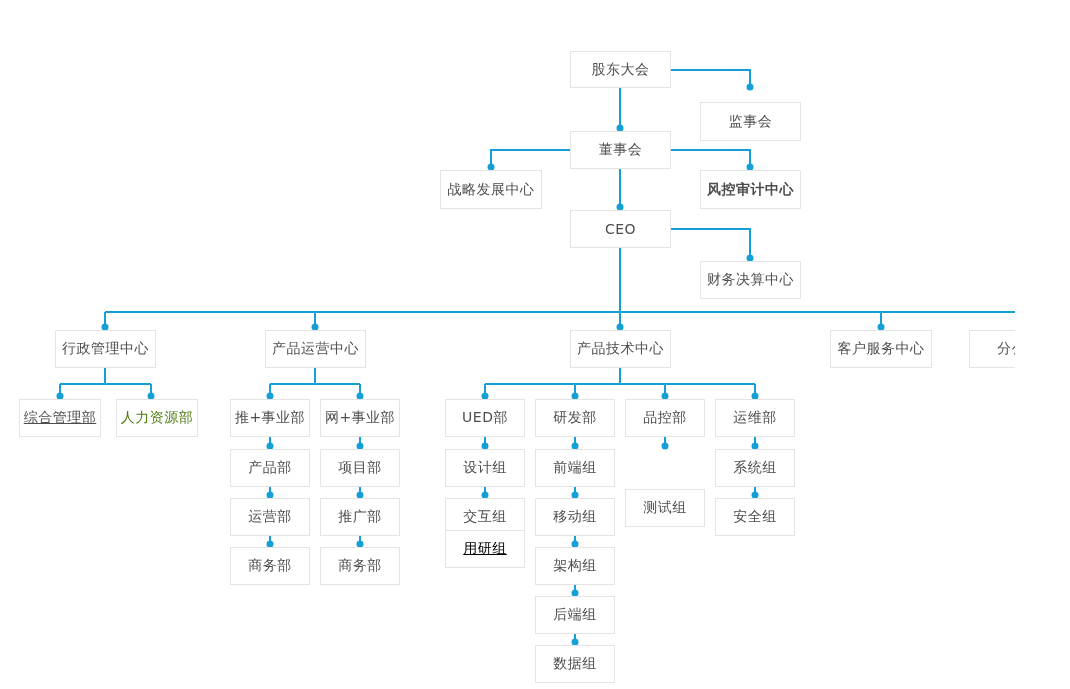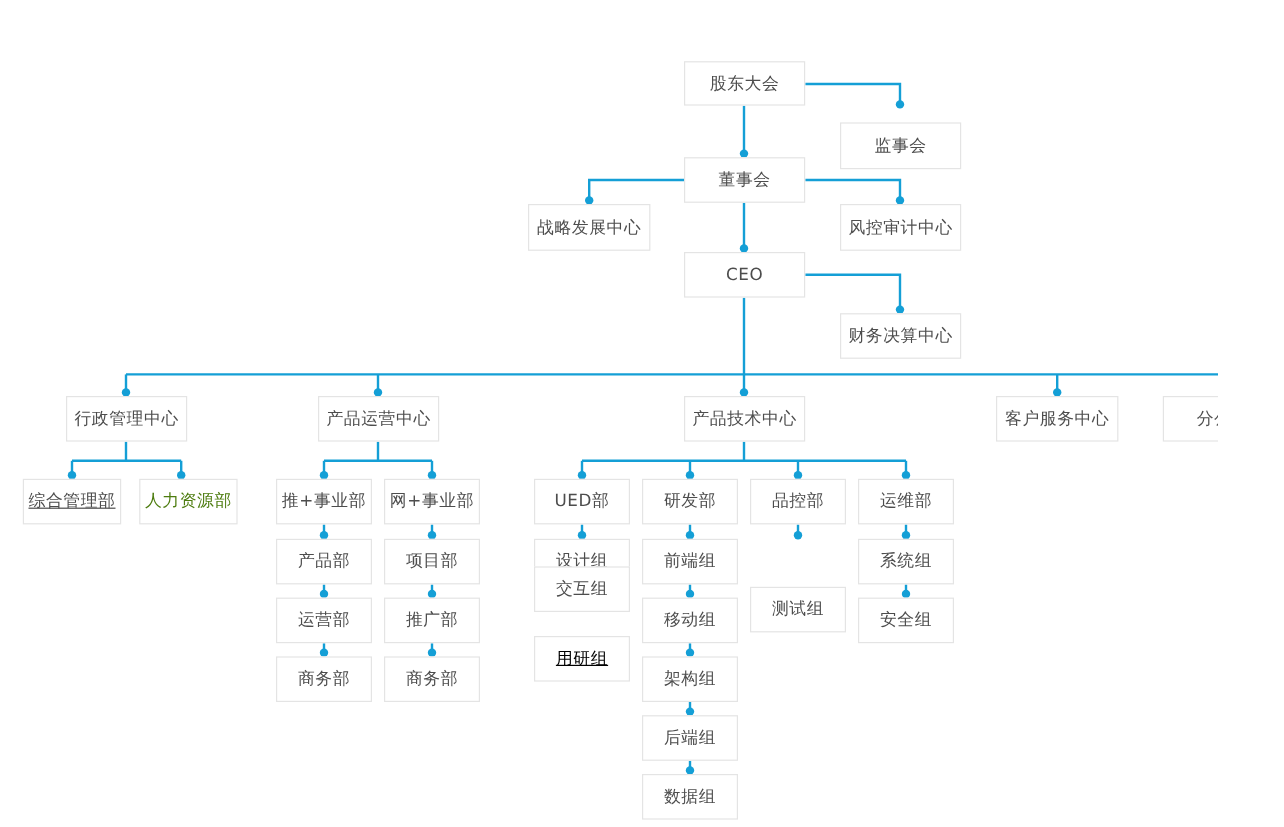--- a/index.html
+++ b/index.html
@@ -120,21 +120,21 @@
       <polyline points="755,437 755,446" fill="none" stroke="#149fd6" stroke-width="2"></polyline>
       <circle cx="755" cy="446" r="3.5" fill="#149fd6"></circle>
       <polyline points="755,487 755,495" fill="none" stroke="#149fd6" stroke-width="2"></polyline>
       <circle cx="755" cy="495" r="3.5" fill="#149fd6"></circle>
     </svg>
 
 <div class="org-node" style="left: 570px; top: 51px; width: 101px; height: 37px; background: rgb(255, 255, 255); border-color: rgb(228, 228, 228); color: rgb(77, 77, 77);">股东大会</div>
     <div class="org-node" style="left: 700px; top: 90px; width: 101px; height: 39px; background: rgb(255, 255, 255); border-color: rgb(228, 228, 228); color: rgb(77, 77, 77); margin-top: 12px;">监事会</div>
     <div class="org-node" style="left: 570px; top: 131px; width: 101px; height: 38px; background: rgb(255, 255, 255); border-color: rgb(228, 228, 228); color: rgb(77, 77, 77);">董事会</div>
     <div class="org-node" style="left: 440px; top: 170px; width: 102px; height: 39px; background: rgb(255, 255, 255); border-color: rgb(228, 228, 228); color: rgb(77, 77, 77);">战略发展中心</div>
-    <div class="org-node" style="left: 700px; top: 170px; width: 101px; height: 39px; background: rgb(255, 255, 255); border-color: rgb(228, 228, 228); color: rgb(77, 77, 77);">风控审计中心</div>
+    <div class="org-node" style="left: 700px; top: 170px; width: 101px; height: 39px; background: rgb(255, 255, 255); border-color: rgb(228, 228, 228); color: rgb(77, 77, 77); font-weight: bold;">风控审计中心</div>
     <div class="org-node" style="left: 570px; top: 210px; width: 101px; height: 38px; background: rgb(255, 255, 255); border-color: rgb(228, 228, 228); color: rgb(77, 77, 77);">CEO</div>
     <div class="org-node" style="left: 700px; top: 261px; width: 101px; height: 38px; background: rgb(255, 255, 255); border-color: rgb(228, 228, 228); color: rgb(77, 77, 77);">财务决算中心</div>
     <div class="org-node" style="left: 55px; top: 330px; width: 101px; height: 38px; background: rgb(255, 255, 255); border-color: rgb(228, 228, 228); color: rgb(77, 77, 77);">行政管理中心</div>
     <div class="org-node" style="left: 265px; top: 330px; width: 101px; height: 38px; background: rgb(255, 255, 255); border-color: rgb(228, 228, 228); color: rgb(77, 77, 77);">产品运营中心</div>
     <div class="org-node" style="left: 570px; top: 330px; width: 101px; height: 38px; background: rgb(255, 255, 255); border-color: rgb(228, 228, 228); color: rgb(77, 77, 77);">产品技术中心</div>
     <div class="org-node" style="left: 830px; top: 330px; width: 102px; height: 38px; background: rgb(255, 255, 255); border-color: rgb(228, 228, 228); color: rgb(77, 77, 77);">客户服务中心</div>
     <div class="org-node" style="left: 969px; top: 330px; width: 100px; height: 38px; background: rgb(255, 255, 255); border-color: rgb(228, 228, 228); color: rgb(77, 77, 77);">分公司</div>
     <div class="org-node" style="left: 19px; top: 399px; width: 82px; height: 38px; background: rgb(255, 255, 255); border-color: rgb(228, 228, 228); color: rgb(77, 77, 77); text-decoration: underline;">综合管理部</div>
     <div class="org-node" style="left: 116px; top: 399px; width: 82px; height: 38px; background: rgb(255, 255, 255); border-color: rgb(228, 228, 228); color: #4d7c0f;">人力资源部</div>
     <div class="org-node" style="left: 230px; top: 399px; width: 80px; height: 38px; background: rgb(255, 255, 255); border-color: rgb(228, 228, 228); color: rgb(77, 77, 77);">推+事业部</div>
@@ -144,21 +144,21 @@
     <div class="org-node" style="left: 625px; top: 399px; width: 80px; height: 38px; background: rgb(255, 255, 255); border-color: rgb(228, 228, 228); color: rgb(77, 77, 77);">品控部</div>
     <div class="org-node" style="left: 715px; top: 399px; width: 80px; height: 38px; background: rgb(255, 255, 255); border-color: rgb(228, 228, 228); color: rgb(77, 77, 77);">运维部</div>
     <div class="org-node" style="left: 230px; top: 449px; width: 80px; height: 38px; background: rgb(255, 255, 255); border-color: rgb(228, 228, 228); color: rgb(77, 77, 77);">产品部</div>
     <div class="org-node" style="left: 320px; top: 449px; width: 80px; height: 38px; background: rgb(255, 255, 255); border-color: rgb(228, 228, 228); color: rgb(77, 77, 77);">项目部</div>
     <div class="org-node" style="left: 445px; top: 449px; width: 80px; height: 38px; background: rgb(255, 255, 255); border-color: rgb(228, 228, 228); color: rgb(77, 77, 77);">设计组</div>
     <div class="org-node" style="left: 535px; top: 449px; width: 80px; height: 38px; background: rgb(255, 255, 255); border-color: rgb(228, 228, 228); color: rgb(77, 77, 77);">前端组</div>
     <div class="org-node" style="left: 625px; top: 449px; width: 80px; height: 38px; background: rgb(255, 255, 255); border-color: rgb(228, 228, 228); color: rgb(77, 77, 77); margin-top: 40px;">测试组</div>
     <div class="org-node" style="left: 715px; top: 449px; width: 80px; height: 38px; background: rgb(255, 255, 255); border-color: rgb(228, 228, 228); color: rgb(77, 77, 77);">系统组</div>
     <div class="org-node" style="left: 230px; top: 498px; width: 80px; height: 38px; background: rgb(255, 255, 255); border-color: rgb(228, 228, 228); color: rgb(77, 77, 77);">运营部</div>
     <div class="org-node" style="left: 320px; top: 498px; width: 80px; height: 38px; background: rgb(255, 255, 255); border-color: rgb(228, 228, 228); color: rgb(77, 77, 77);">推广部</div>
-    <div class="org-node" style="left: 445px; top: 472px; width: 80px; height: 38px; background: rgb(255, 255, 255); border-color: rgb(228, 228, 228); color: rgb(77, 77, 77);">交互组</div>
+    <div class="org-node" style="left: 445px; top: 498px; width: 80px; height: 38px; background: rgb(255, 255, 255); border-color: rgb(228, 228, 228); color: rgb(77, 77, 77);">交互组</div>
     <div class="org-node" style="left: 535px; top: 498px; width: 80px; height: 38px; background: rgb(255, 255, 255); border-color: rgb(228, 228, 228); color: rgb(77, 77, 77);">移动组</div>
     <div class="org-node" style="left: 715px; top: 498px; width: 80px; height: 38px; background: rgb(255, 255, 255); border-color: rgb(228, 228, 228); color: rgb(77, 77, 77);">安全组</div>
     <div class="org-node" style="left: 230px; top: 547px; width: 80px; height: 38px; background: rgb(255, 255, 255); border-color: rgb(228, 228, 228); color: rgb(77, 77, 77);">商务部</div>
     <div class="org-node" style="left: 320px; top: 547px; width: 80px; height: 38px; background: rgb(255, 255, 255); border-color: rgb(228, 228, 228); color: rgb(77, 77, 77);">商务部</div>
     <div class="org-node" style="left: 445px; top: 530px; width: 80px; height: 38px; background: rgb(255, 255, 255); border-color: rgb(228, 228, 228); color: #000000; text-decoration: underline;">用研组</div>
     <div class="org-node" style="left: 535px; top: 547px; width: 80px; height: 38px; background: rgb(255, 255, 255); border-color: rgb(228, 228, 228); color: rgb(77, 77, 77);">架构组</div>
     <div class="org-node" style="left: 535px; top: 596px; width: 80px; height: 38px; background: rgb(255, 255, 255); border-color: rgb(228, 228, 228); color: rgb(77, 77, 77);">后端组</div>
     <div class="org-node" style="left: 535px; top: 645px; width: 80px; height: 38px; background: rgb(255, 255, 255); border-color: rgb(228, 228, 228); color: rgb(77, 77, 77);">数据组</div>
   </div>
 

